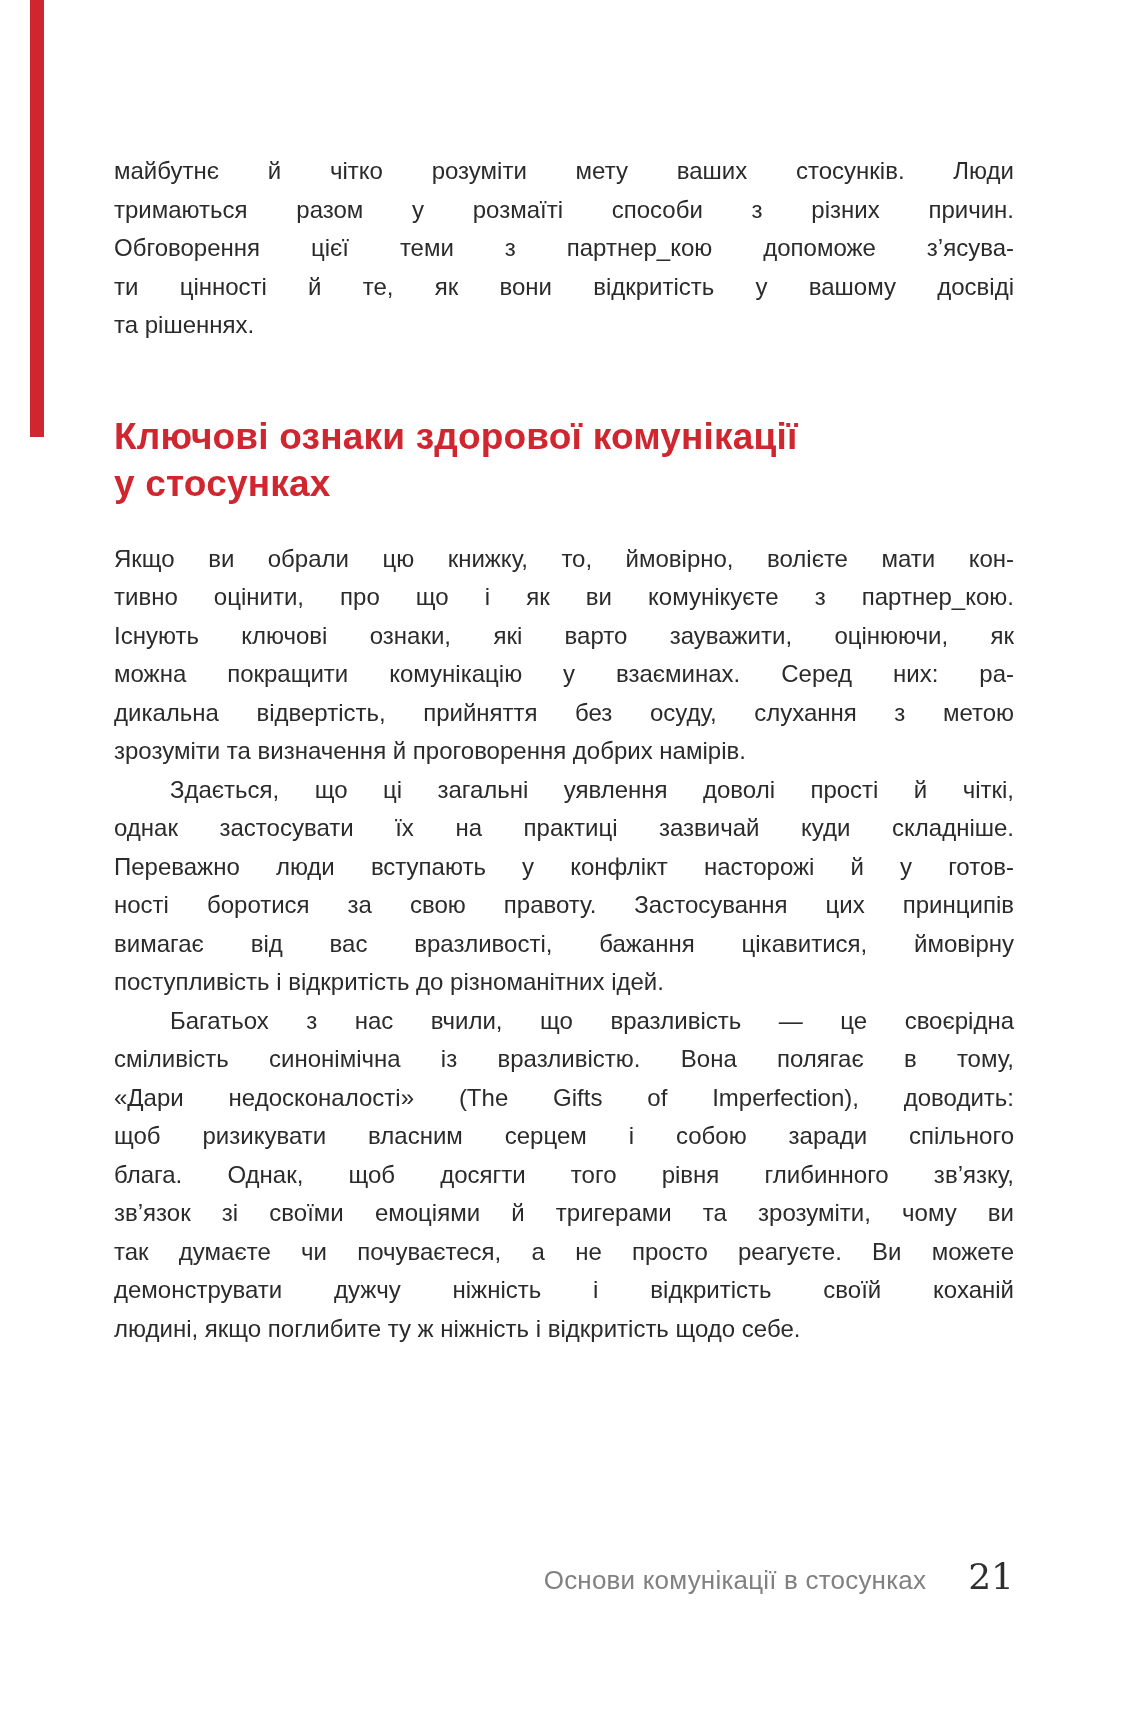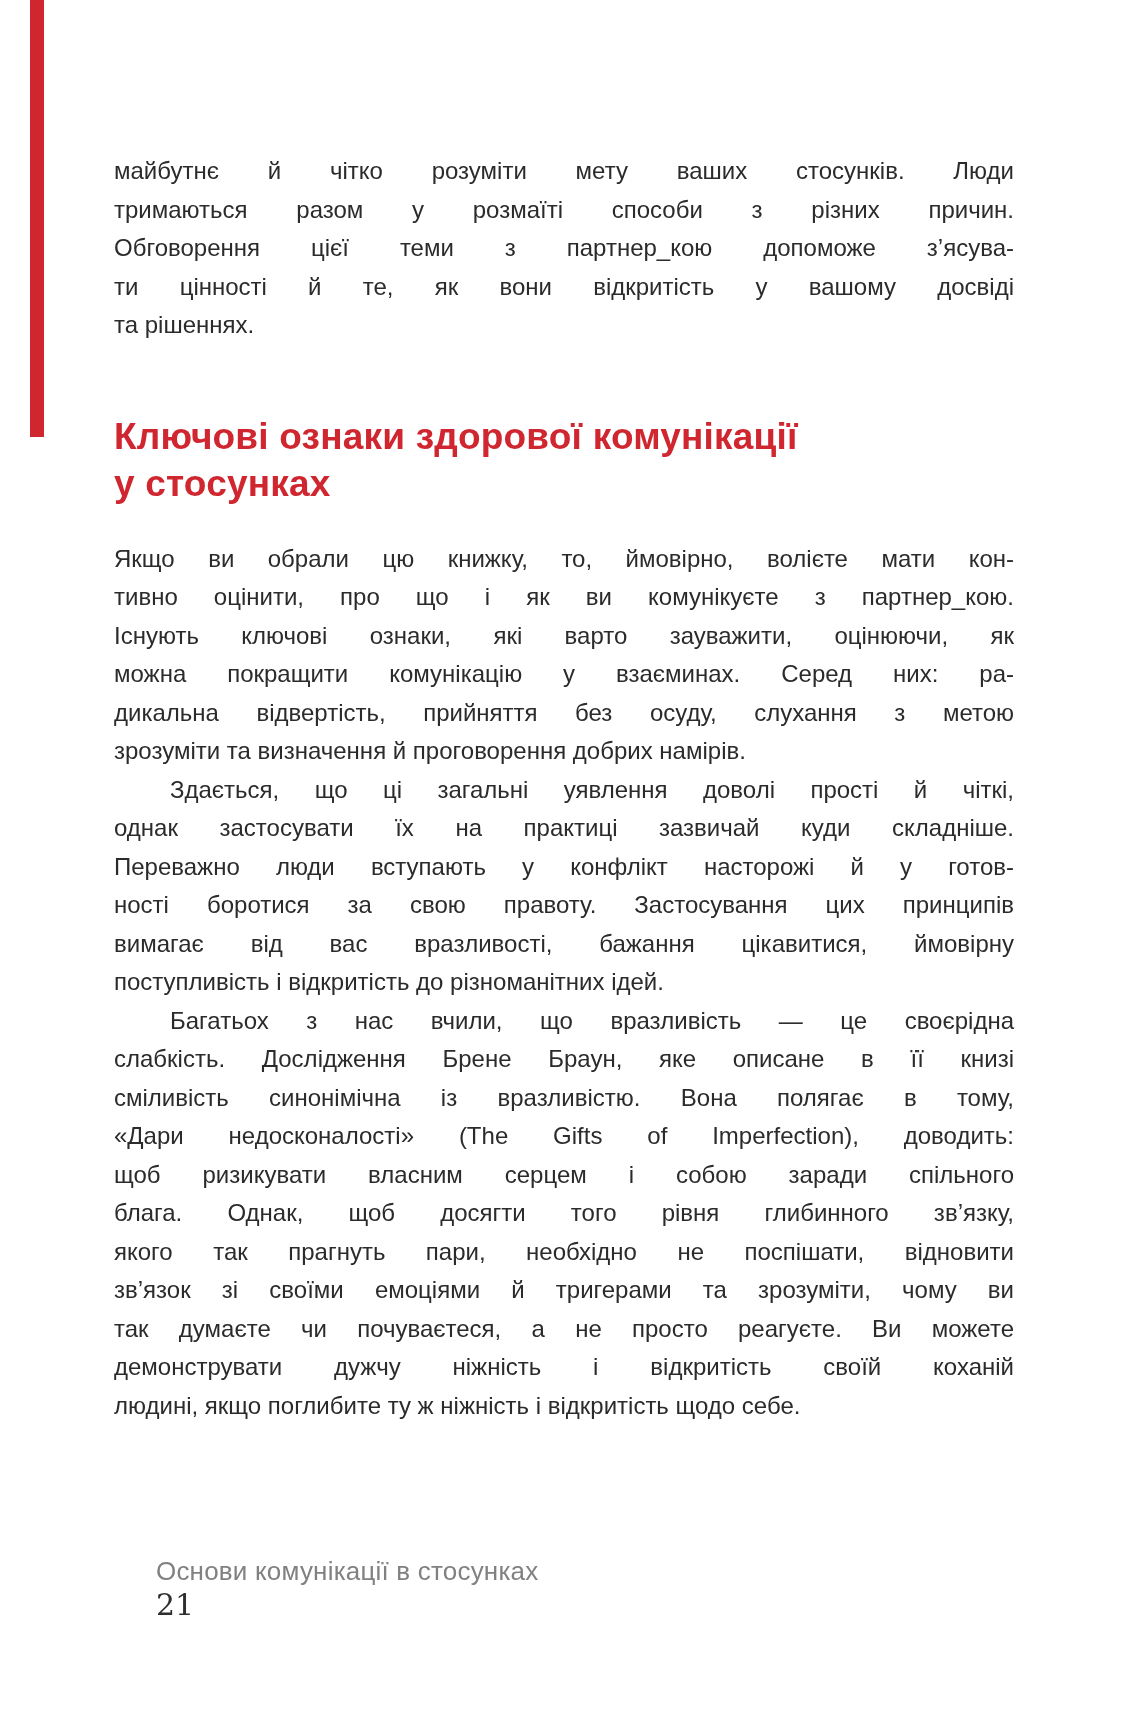--- a/index.html
+++ b/index.html
@@ -59,31 +59,30 @@
     text-align-last: left;
   }
   .footer {
     position: absolute;
     left: 114px;
     top: 1556px;
     width: 900px;
     display: flex;
     justify-content: flex-end;
     align-items: baseline;
-    flex-direction: column;
   }
   .chapter-title {
     font-size: 26px;
     color: #818181;
     letter-spacing: 0.2px;
   }
   .page-number {
     margin-left: 42px;
     font-family: "DejaVu Serif", serif;
-    font-size: 30px;
+    font-size: 36px;
     color: #2f2f2f;
   }
 </style>
 </head>
 <body>
 
 <div class="page">
 
   <div class="chapter-tab"></div>
 
@@ -115,26 +114,24 @@
         <div class="tline">Здається, що ці загальні уявлення доволі прості й чіткі,</div>
         <div class="tline">однак застосувати їх на практиці зазвичай куди складніше.</div>
         <div class="tline">Переважно люди вступають у конфлікт насторожі й у готов-</div>
         <div class="tline">ності боротися за свою правоту. Застосування цих принципів</div>
         <div class="tline">вимагає від вас вразливості, бажання цікавитися, ймовірну</div>
         <div class="tline">поступливість і відкритість до різноманітних ідей.</div>
       </div>
 
     <div class="para indent">
         <div class="tline">Багатьох з нас вчили, що вразливість — це своєрідна</div>
-        <div class="tline">слабкість. Дослідження Брене Браун, яке описане в її книзі</div>
         <div class="tline">сміливість синонімічна із вразливістю. Вона полягає в тому,</div>
         <div class="tline">«Дари недосконалості» (The Gifts of Imperfection), доводить:</div>
         <div class="tline">щоб ризикувати власним серцем і собою заради спільного</div>
         <div class="tline">блага. Однак, щоб досягти того рівня глибинного зв’язку,</div>
-        <div class="tline">якого так прагнуть пари, необхідно не поспішати, відновити</div>
         <div class="tline">зв’язок зі своїми емоціями й тригерами та зрозуміти, чому ви</div>
         <div class="tline">так думаєте чи почуваєтеся, а не просто реагуєте. Ви можете</div>
         <div class="tline">демонструвати дужчу ніжність і відкритість своїй коханій</div>
         <div class="tline">людині, якщо поглибите ту ж ніжність і відкритість щодо себе.</div>
       </div>
 
   </div>
 
   <div class="footer">
     <span class="chapter-title">Основи комунікації в стосунках</span>

